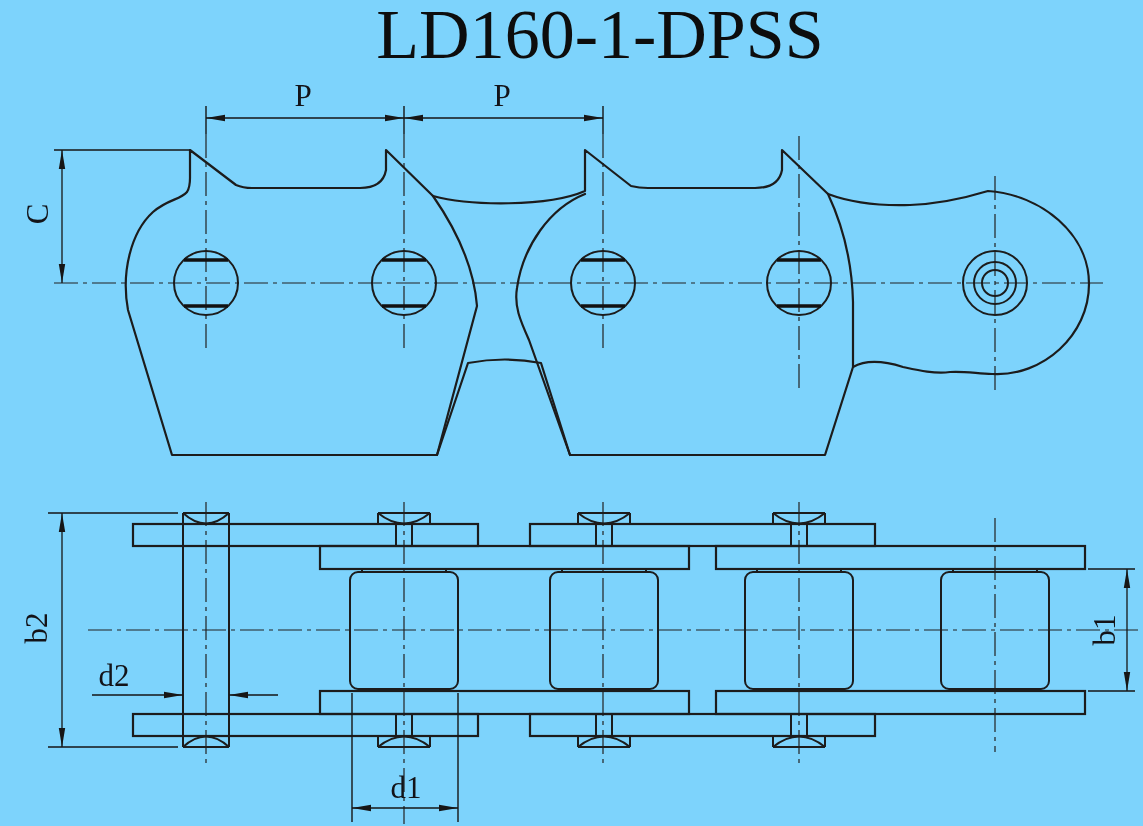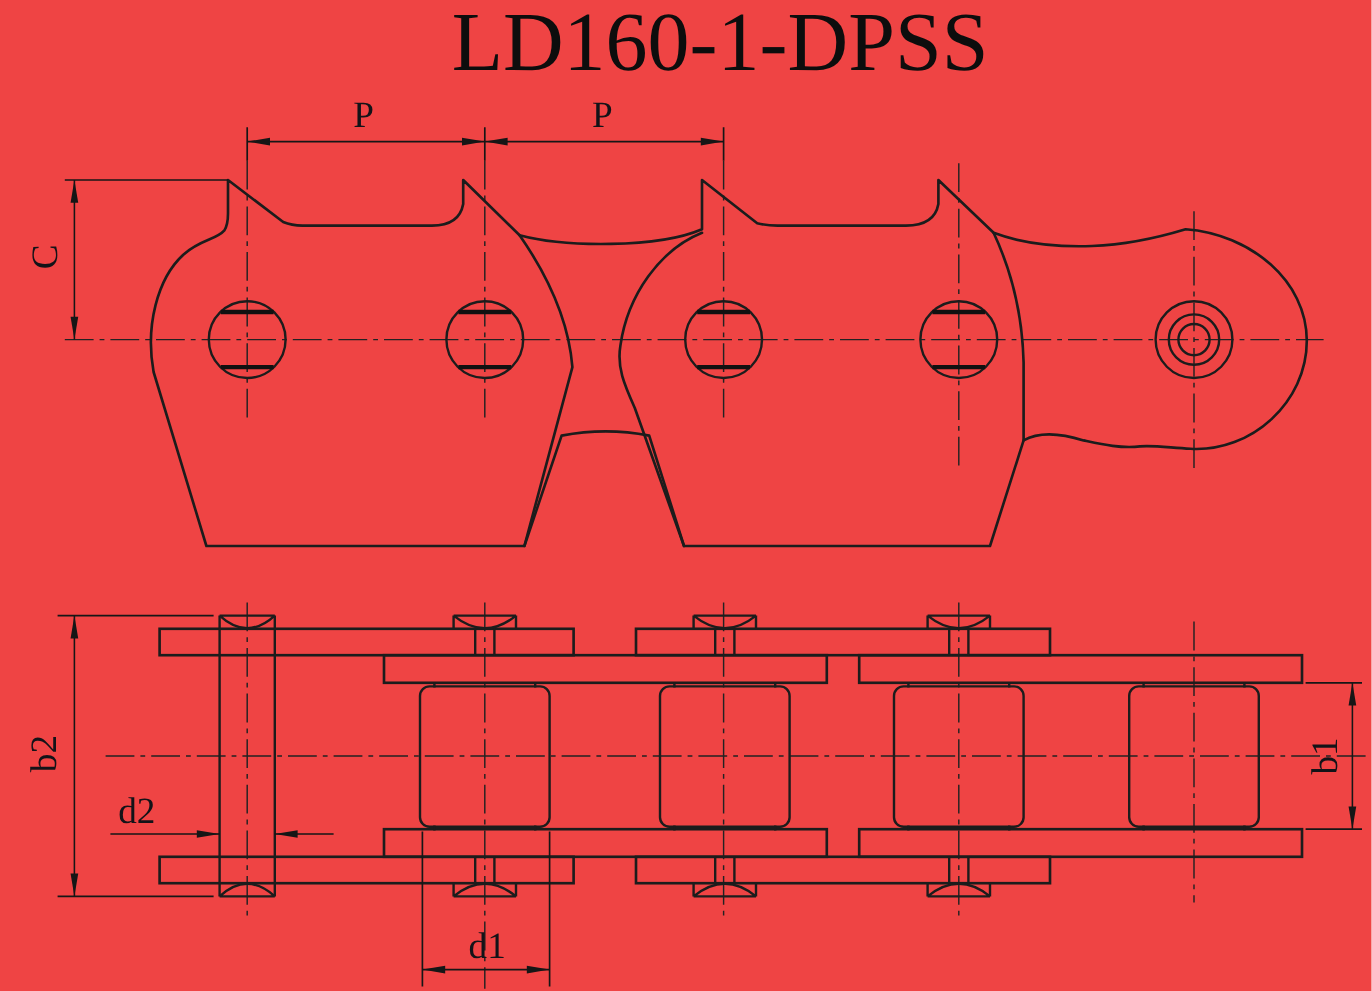--- a/index.html
+++ b/index.html
@@ -1,16 +1,16 @@
 <!DOCTYPE html>
 <html><head>
 <meta charset="utf-8">
 <style>
   html,body{margin:0;padding:0;background:#ffffff;}
-  .stage{position:relative;width:1143px;height:826px;background:#ef4444;overflow:hidden;
+  .stage{position:relative;width:1143px;height:826px;background:#7dd3fc;overflow:hidden;
          font-family:"Liberation Serif","DejaVu Serif",serif;}
   svg{display:block}
   .outline{fill:none;stroke:#1c1c1c;stroke-width:2.2;stroke-linejoin:round;stroke-linecap:round;}
   .plate{fill:none;stroke:#1c1c1c;stroke-width:2.2;}
   .thin2{fill:none;stroke:#1c1c1c;stroke-width:2;}
   .bold-chord{fill:none;stroke:#111111;stroke-width:3.6;}
   .cl{fill:none;stroke:#222222;stroke-width:1.2;stroke-dasharray:24 5 4 5;}
   .dim{fill:none;stroke:#161616;stroke-width:1.3;}
   .ext{fill:none;stroke:#161616;stroke-width:1.4;}
   .arrow{fill:#161616;stroke:none;}

